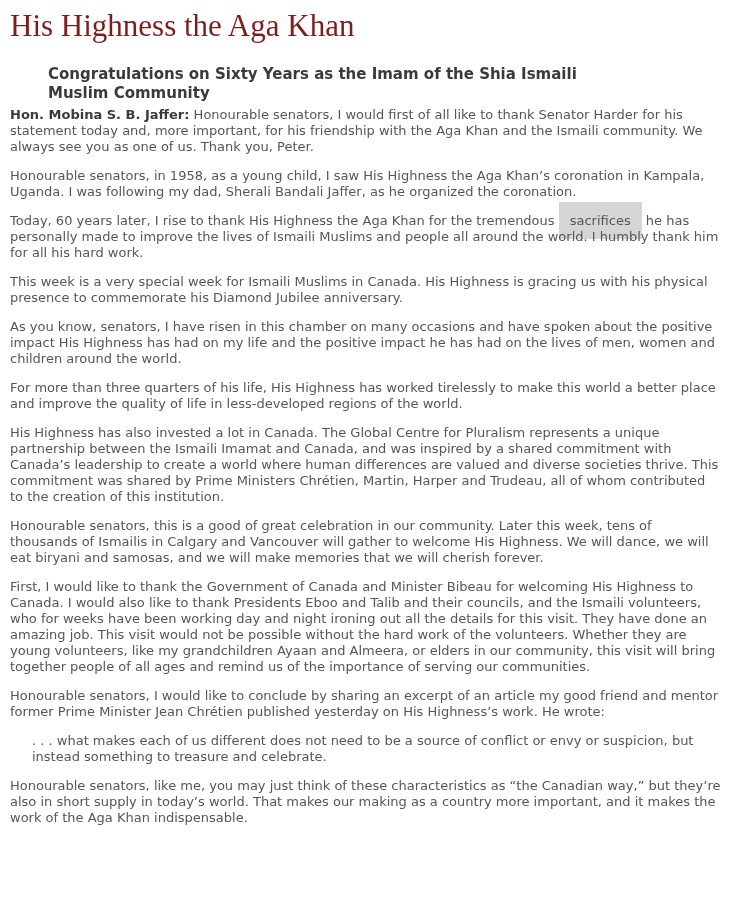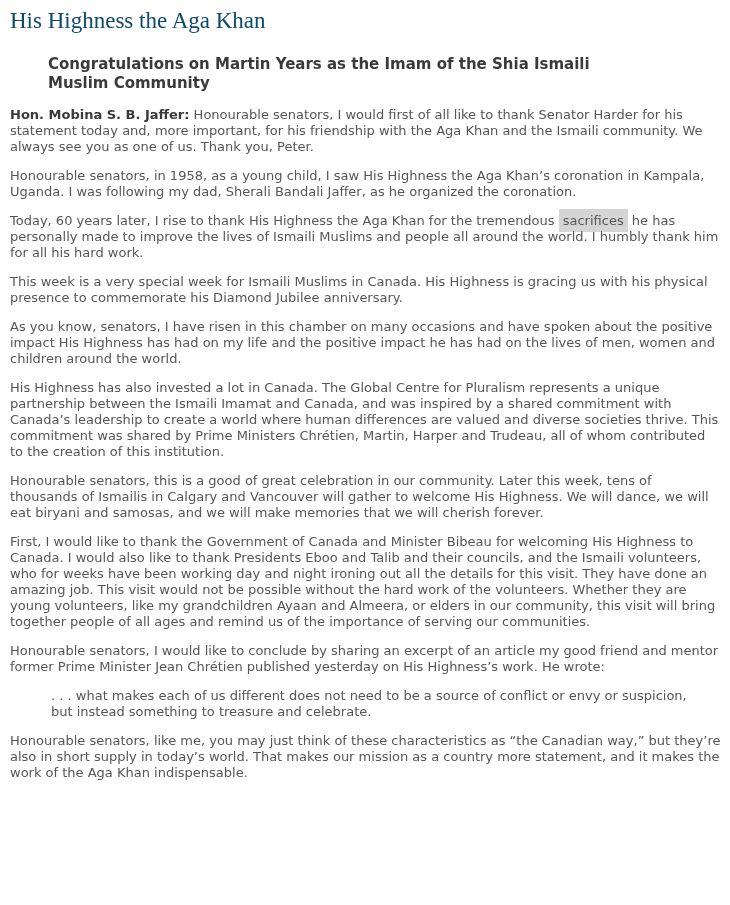--- a/index.html
+++ b/index.html
@@ -12,76 +12,77 @@
     width: 730px;
     font-family: "DejaVu Sans", "Liberation Sans", sans-serif;
     color: #565656;
   }
   .doc {
     padding: 6px 8px 4px 10px;
   }
   .doc-title {
     font-family: "Liberation Serif", "DejaVu Serif", serif;
     font-weight: 400;
-    color: #0c4a6e;
-    font-size: 23px;
+    color: #7f1d1d;
+    font-size: 31px;
     line-height: 1.15;
     margin: 2px 0 12px 0;
   }
   .doc-subtitle {
     font-size: 15px;
     font-weight: bold;
     color: #3a3a3a;
     line-height: 19px;
     margin: 21px 0 0 38px;
     max-width: 588px;
   }
   .doc p {
     font-size: 13px;
     line-height: 16px;
     margin: 13px 0;
   }
   .doc p:first-of-type {
-    margin-top: 14px;
+    margin-top: 4px;
   }
   .speaker-name {
     font-weight: bold;
     color: #3a3a3a;
   }
   mark.find-highlight {
     background: #d5d5d5;
     color: inherit;
-    padding: 4px;
+    padding: 11px;
   }
   blockquote {
     font-size: 13px;
     line-height: 16px;
-    margin: 13px 10px 13px 41px;
+    margin: 13px 10px 13px 22px;
     padding: 0;
   }
 </style>
 </head>
 <body>
 
 <main class="doc">
 
   <h1 class="doc-title">His Highness the Aga Khan</h1>
 
-  <h2 class="doc-subtitle">Congratulations on Martin Years as the Imam of the Shia Ismaili Muslim Community</h2>
+  <h2 class="doc-subtitle">Congratulations on Sixty Years as the Imam of the Shia Ismaili Muslim Community</h2>
 
   <p><b class="speaker-name">Hon. Mobina S. B. Jaffer:</b><span> Honourable senators, I would first of all like to thank Senator Harder for his statement today and, more important, for his friendship with the Aga Khan and the Ismaili community. We always see you as one of us. Thank you, Peter.</span></p>
 
   <p>Honourable senators, in 1958, as a young child, I saw His Highness the Aga Khan’s coronation in Kampala, Uganda. I was following my dad, Sherali Bandali Jaffer, as he organized the coronation.</p>
 
   <p><span>Today, 60 years later, I rise to thank His Highness the Aga Khan for the tremendous </span><mark class="find-highlight">sacrifices</mark><span> he has personally made to improve the lives of Ismaili Muslims and people all around the world. I humbly thank him for all his hard work.</span></p>
 
   <p>This week is a very special week for Ismaili Muslims in Canada. His Highness is gracing us with his physical presence to commemorate his Diamond Jubilee anniversary.</p>
   <p>As you know, senators, I have risen in this chamber on many occasions and have spoken about the positive impact His Highness has had on my life and the positive impact he has had on the lives of men, women and children around the world.</p>
+  <p>For more than three quarters of his life, His Highness has worked tirelessly to make this world a better place and improve the quality of life in less-developed regions of the world.</p>
   <p>His Highness has also invested a lot in Canada. The Global Centre for Pluralism represents a unique partnership between the Ismaili Imamat and Canada, and was inspired by a shared commitment with Canada’s leadership to create a world where human differences are valued and diverse societies thrive. This commitment was shared by Prime Ministers Chrétien, Martin, Harper and Trudeau, all of whom contributed to the creation of this institution.</p>
   <p>Honourable senators, this is a good of great celebration in our community. Later this week, tens of thousands of Ismailis in Calgary and Vancouver will gather to welcome His Highness. We will dance, we will eat biryani and samosas, and we will make memories that we will cherish forever.</p>
   <p>First, I would like to thank the Government of Canada and Minister Bibeau for welcoming His Highness to Canada. I would also like to thank Presidents Eboo and Talib and their councils, and the Ismaili volunteers, who for weeks have been working day and night ironing out all the details for this visit. They have done an amazing job. This visit would not be possible without the hard work of the volunteers. Whether they are young volunteers, like my grandchildren Ayaan and Almeera, or elders in our community, this visit will bring together people of all ages and remind us of the importance of serving our communities.</p>
   <p>Honourable senators, I would like to conclude by sharing an excerpt of an article my good friend and mentor former Prime Minister Jean Chrétien published yesterday on His Highness’s work. He wrote:</p>
 
   <blockquote>. . . what makes each of us different does not need to be a source of conflict or envy or suspicion, but instead something to treasure and celebrate.</blockquote>
 
-  <p>Honourable senators, like me, you may just think of these characteristics as “the Canadian way,” but they’re also in short supply in today’s world. That makes our mission as a country more statement, and it makes the work of the Aga Khan indispensable.</p>
+  <p>Honourable senators, like me, you may just think of these characteristics as “the Canadian way,” but they’re also in short supply in today’s world. That makes our making as a country more important, and it makes the work of the Aga Khan indispensable.</p>
 
 </main>
 
 </body></html>

